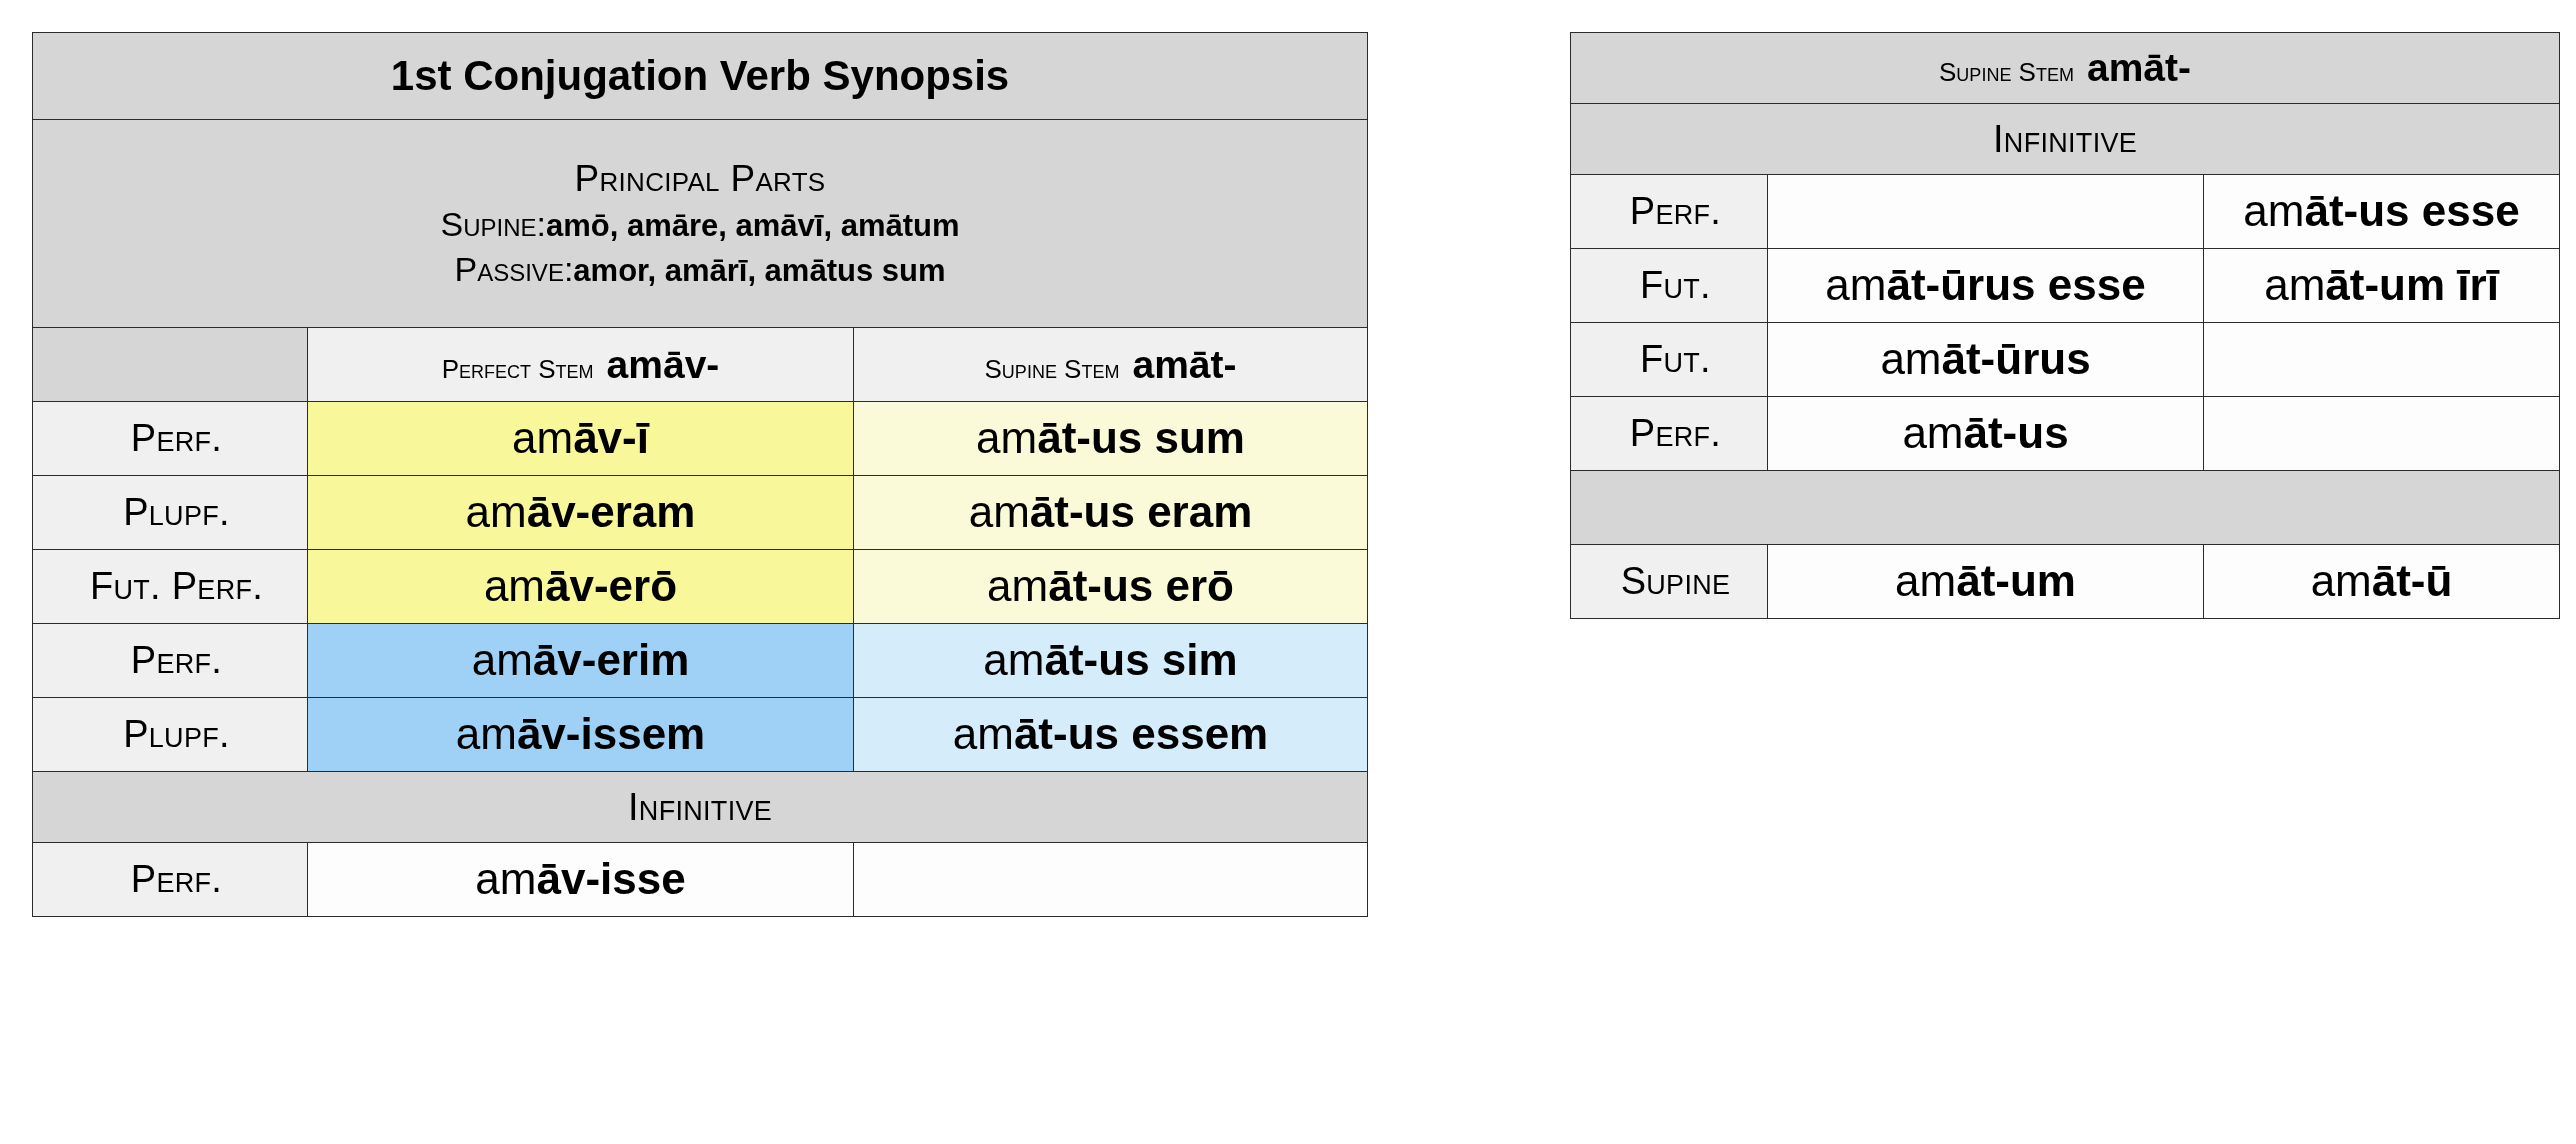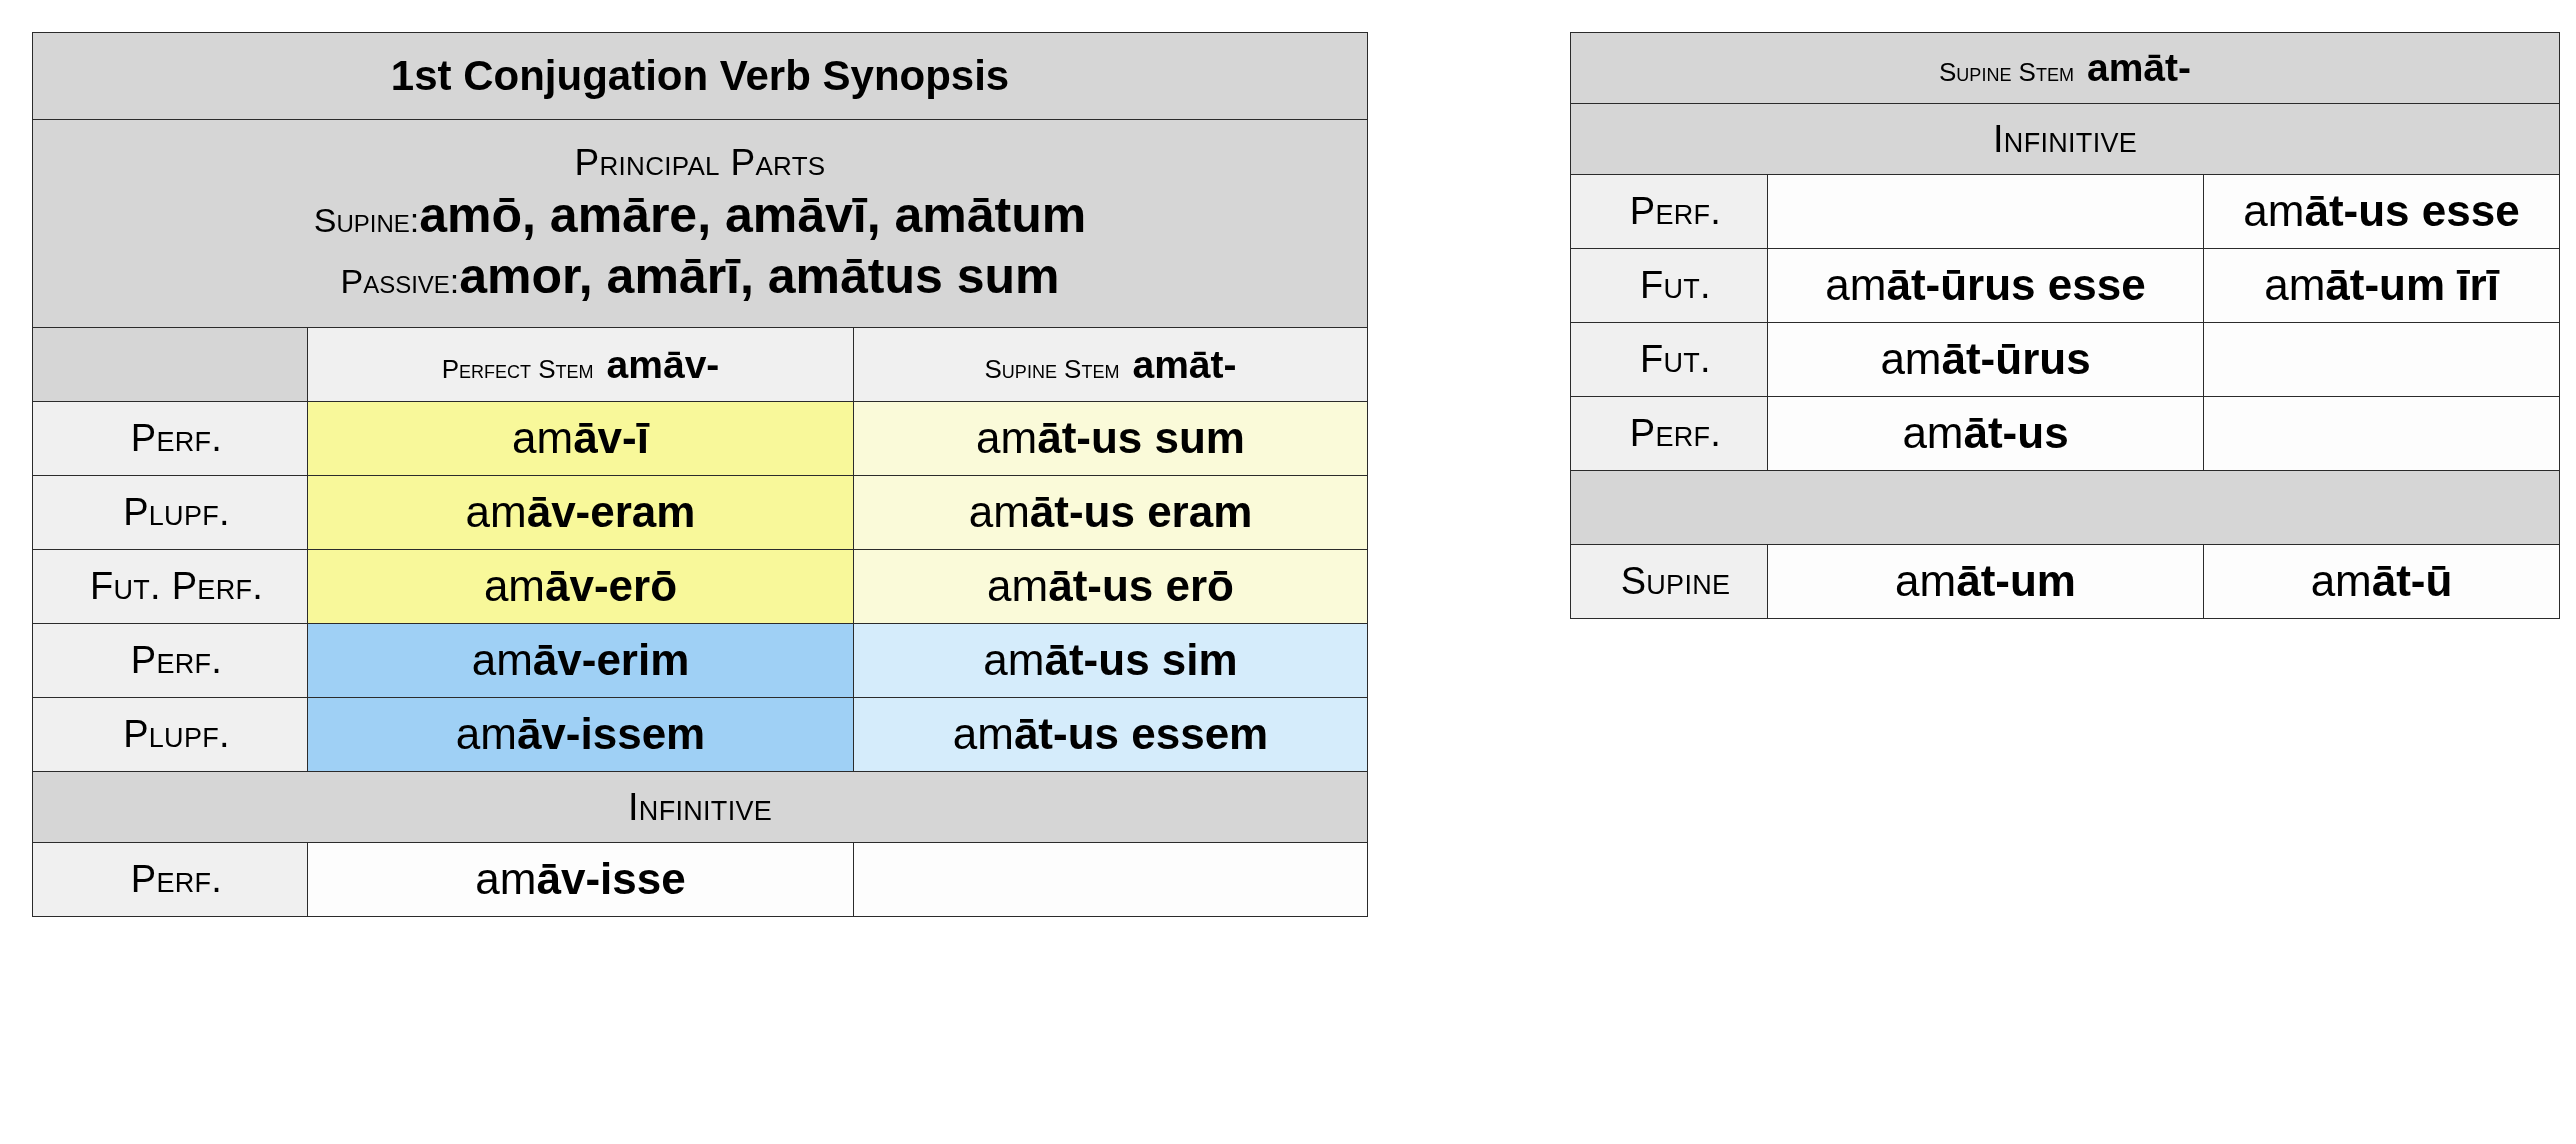--- a/index.html
+++ b/index.html
@@ -95,21 +95,21 @@
     line-height: 1.22;
     font-size: 37px;
   }
   .pp-tag {
     font-variant: small-caps;
     font-weight: 400;
     font-size: 34px;
   }
   .pp-forms {
     font-weight: 700;
-    font-size: 50px;
+    font-size: 31px;
   }
   .principal-cell {
     height: 196px !important;
     padding: 5.5px 0 !important;
   }
   .title-cell { height: 86px !important; }
   .band-cell  { height: 70px !important; }
 
   
   .stem-label {

